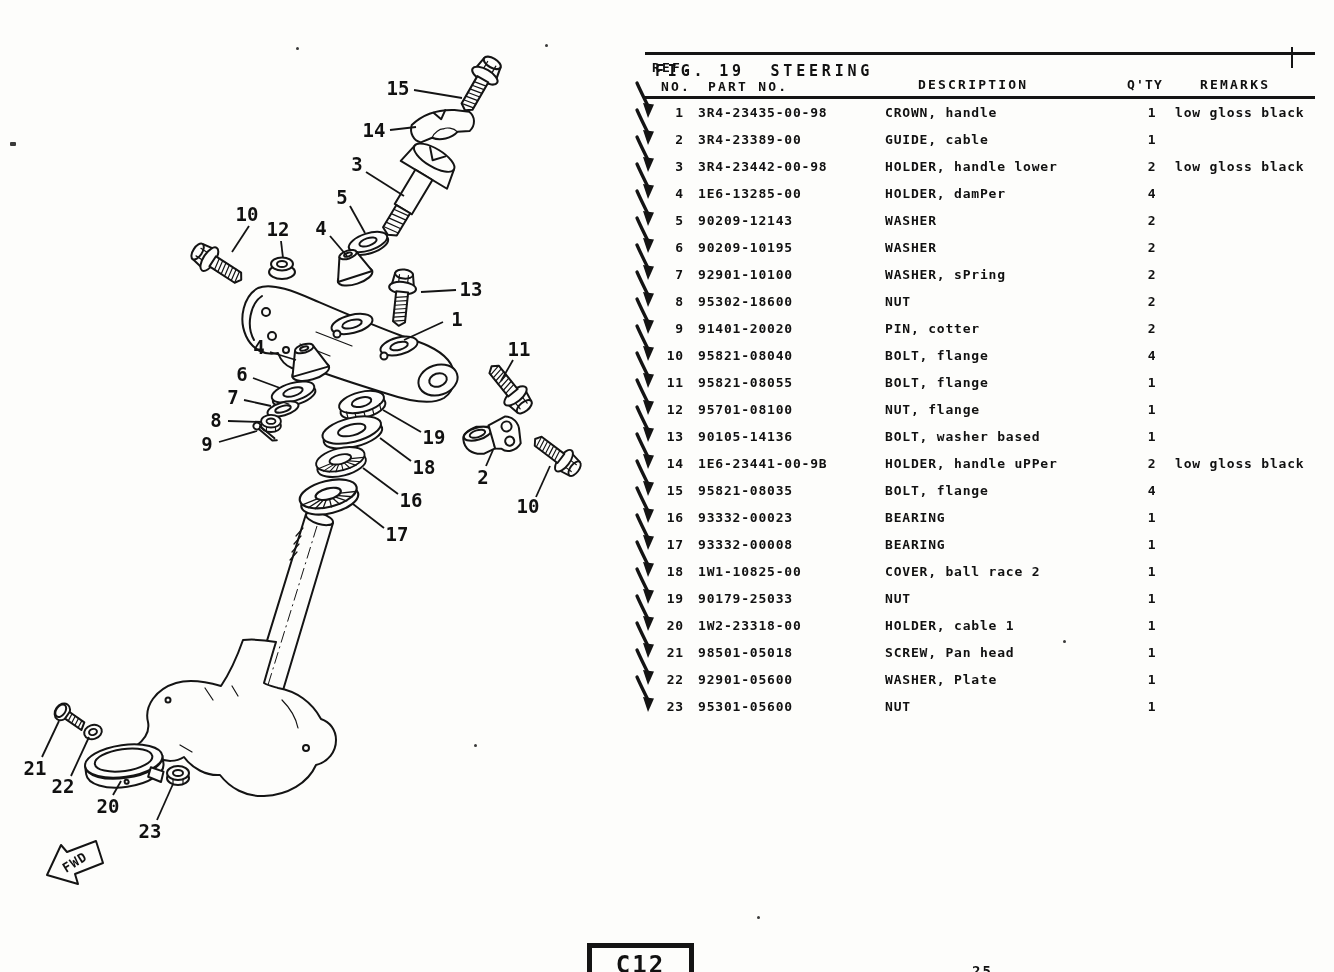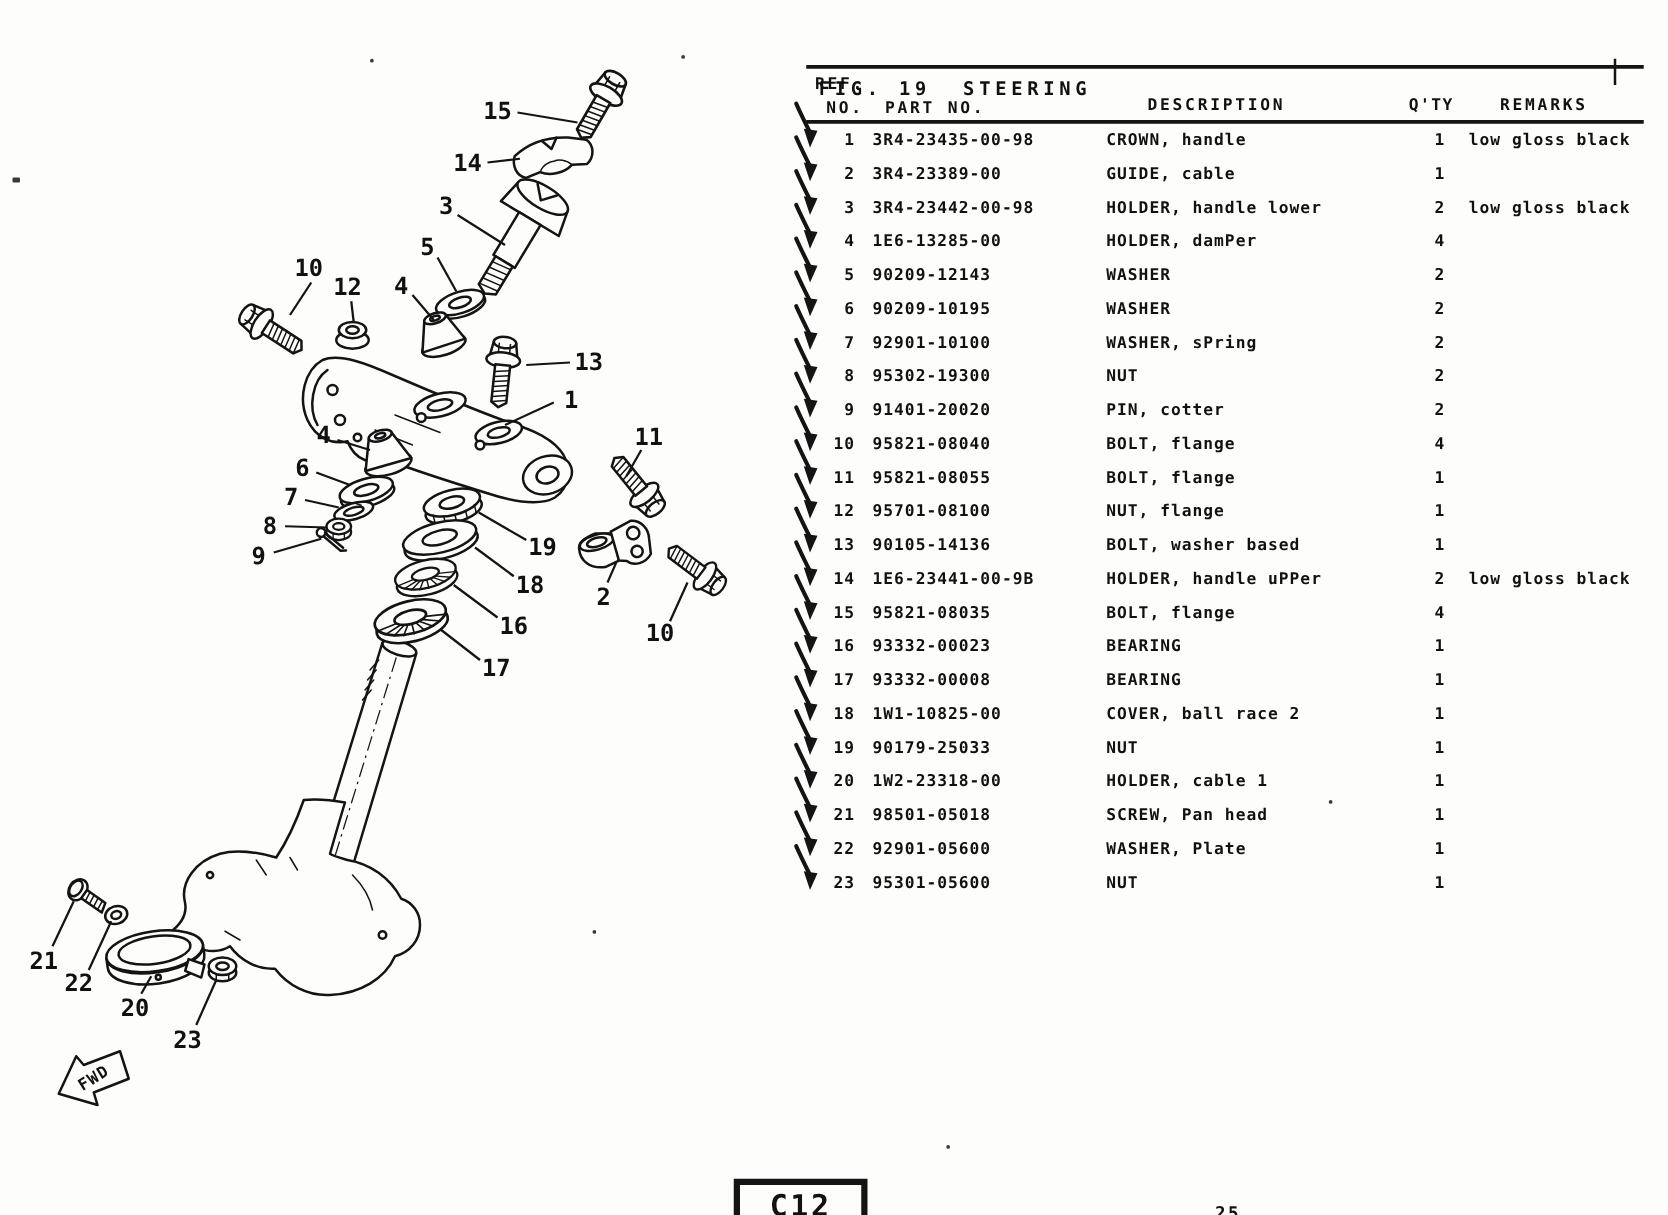--- a/index.html
+++ b/index.html
@@ -403,21 +403,21 @@
       <span class="c-qty">2</span>
       <span class="c-rem"></span>
     </div>
 
     <div class="row" style="top: 294px;">
       <svg class="c-arrow" width="30" height="48" viewBox="0 0 30 48">
         <path d="M7,5 C11,14 15,22 19,30"></path>
         <polygon points="13,25 24,26.5 18,40"></polygon>
       </svg>
       <span class="c-ref">8</span>
-      <span class="c-part">95302-19300</span>
+      <span class="c-part">95302-18600</span>
       <span class="c-desc">NUT</span>
       <span class="c-qty">2</span>
       <span class="c-rem"></span>
     </div>
 
     <div class="row" style="top: 321px;">
       <svg class="c-arrow" width="30" height="48" viewBox="0 0 30 48">
         <path d="M7,5 C11,14 15,22 19,30"></path>
         <polygon points="13,25 24,26.5 18,40"></polygon>
       </svg>

